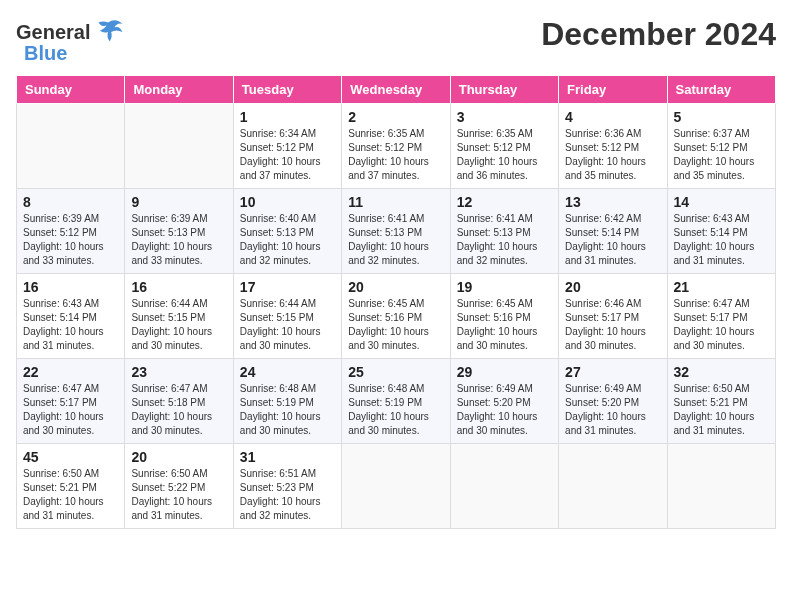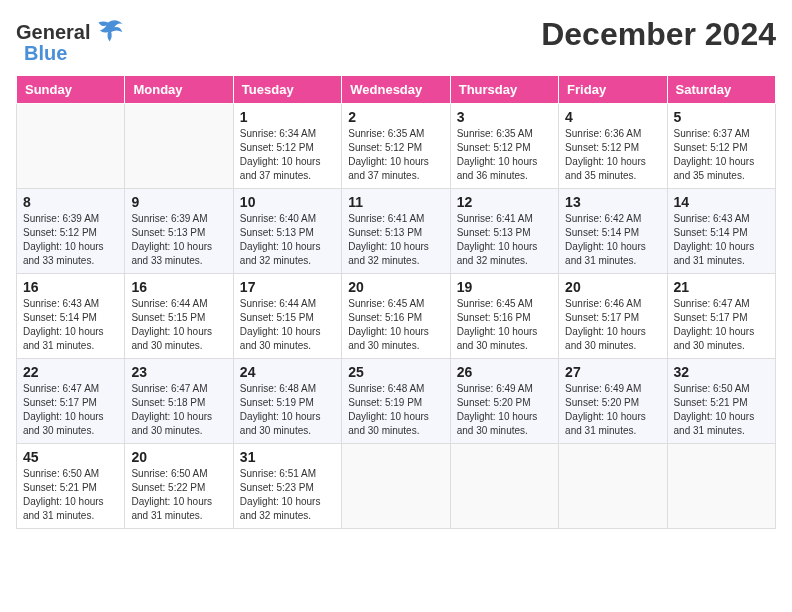--- a/index.html
+++ b/index.html
@@ -217,21 +217,21 @@
         </td>
         <td>
           <span class="day-number">24</span>
           <div class="day-info">Sunrise: 6:48 AM<br>Sunset: 5:19 PM<br>Daylight: 10 hours and 30 minutes.</div>
         </td>
         <td>
           <span class="day-number">25</span>
           <div class="day-info">Sunrise: 6:48 AM<br>Sunset: 5:19 PM<br>Daylight: 10 hours and 30 minutes.</div>
         </td>
         <td>
-          <span class="day-number">26</span>
+          <span class="day-number">29</span>
           <div class="day-info">Sunrise: 6:49 AM<br>Sunset: 5:20 PM<br>Daylight: 10 hours and 30 minutes.</div>
         </td>
         <td>
           <span class="day-number">27</span>
           <div class="day-info">Sunrise: 6:49 AM<br>Sunset: 5:20 PM<br>Daylight: 10 hours and 31 minutes.</div>
         </td>
         <td>
           <span class="day-number">32</span>
           <div class="day-info">Sunrise: 6:50 AM<br>Sunset: 5:21 PM<br>Daylight: 10 hours and 31 minutes.</div>
         </td>

